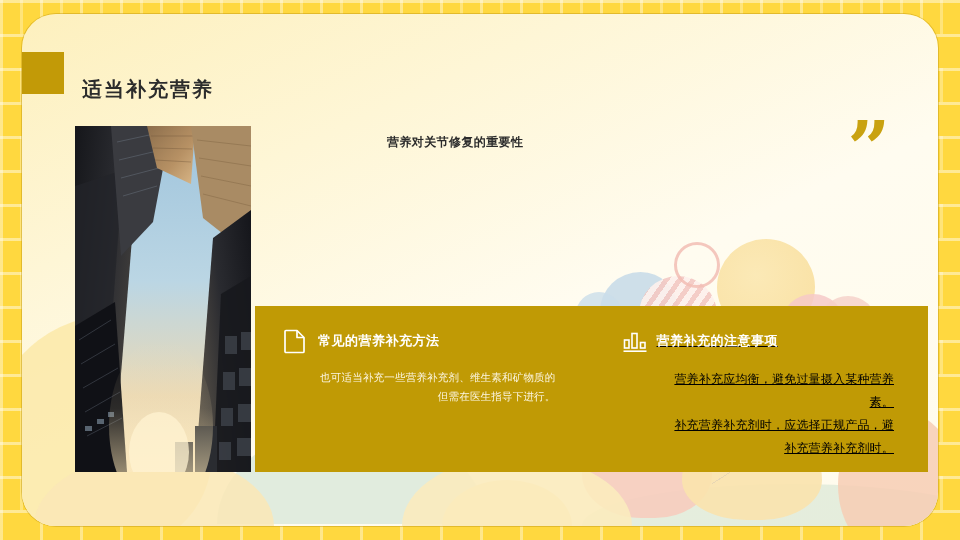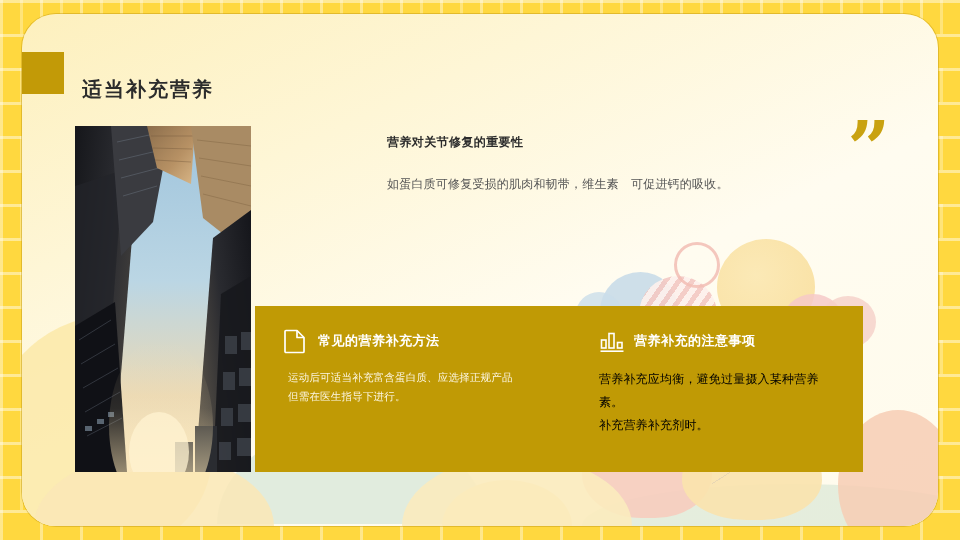--- a/index.html
+++ b/index.html
@@ -219,31 +219,32 @@
     font-family: "DejaVu Serif", "Liberation Serif", serif;
     font-size: 74px; font-weight: 700;
     color: #C9A210; line-height: 54px;
     user-select: none;
   }
 
   
   .gold-card {
     position: absolute;
     left: 233px; top: 292px;
-    width: 608px; height: 166px;
+    width: 673px; height: 166px;
     background: #C09A05;
     display: flex;
     z-index: 5;
+    text-align: right;
   }
   .card-col {
     flex: 1 1 0;
     padding: 22px 26px 0 28px;
     min-width: 0;
   }
-  .card-col.right { padding-left: 40px; padding-right: 14px; }
+  .card-col.right { padding-left: 40px; padding-right: 34px; text-decoration: underline; }
 
   .card-head {
     display: flex; align-items: center; gap: 11px;
     margin-bottom: 14px;
   }
   .card-icon { width: 24px; height: 26px; flex: none; }
   .card-icon svg { display: block; }
   .card-title {
     font-size: 13px; font-weight: 700;
     color: #FFFFFF; letter-spacing: .5px;
@@ -381,58 +382,58 @@
           <rect x="100" y="316" width="18" height="30"></rect>
         </g>
 
         <ellipse cx="86" cy="300" rx="52" ry="88" fill="url(#glow)"></ellipse>
         <ellipse cx="84" cy="326" rx="30" ry="40" fill="#FFF3D2" opacity="0.75"></ellipse>
       </svg>
     </div>
 
     <div class="intro">
       <div class="intro-heading">营养对关节修复的重要性</div>
-      <div class="intro-line">如蛋白质可修复受损的肌肉和韧带，维生素　可促进钙的吸收。</div>
     </div>
 
     <div class="quote-mark">”</div>
 
     <div class="gold-card">
 
       <div class="card-col left">
         <div class="card-head">
           <span class="card-icon">
             <svg width="24" height="26" viewBox="0 0 24 26" fill="none">
               <path d="M3 2.5h11l7 7v14a1 1 0 0 1-1 1H3a1 1 0 0 1-1-1V3.5a1 1 0 0 1 1-1z" stroke="#FFFFFF" stroke-width="1.7" stroke-linejoin="round"></path>
               <path d="M14 2.5v7h7" stroke="#FFFFFF" stroke-width="1.7" stroke-linejoin="round"></path>
             </svg>
           </span>
           <span class="card-title">常见的营养补充方法</span>
         </div>
         <div class="card-body">
-          <div class="card-line">运动后可适当补充富含蛋白质、应选择正规产品</div>
+          <div class="card-line">也可适当补充一些营养补充剂、维生素和矿物质的</div>
           <div class="card-line">但需在医生指导下进行。</div>
         </div>
       </div>
 
       <div class="card-col right">
         <div class="card-head">
           <span class="card-icon">
             <svg width="26" height="26" viewBox="0 0 26 26" fill="none">
               <rect x="2.5" y="12" width="4.5" height="8" stroke="#FFFFFF" stroke-width="1.6"></rect>
               <rect x="10" y="5.5" width="5" height="14.5" stroke="#FFFFFF" stroke-width="1.6"></rect>
               <rect x="18.5" y="14.5" width="4.5" height="5.5" stroke="#FFFFFF" stroke-width="1.6"></rect>
               <line x1="1.5" y1="23.2" x2="24.5" y2="23.2" stroke="#FFFFFF" stroke-width="1.6"></line>
             </svg>
           </span>
           <span class="card-title">营养补充的注意事项</span>
         </div>
         <div class="card-body">
           <div class="card-line">营养补充应均衡，避免过量摄入某种营养</div>
           <div class="card-line">素。</div>
+          <div class="card-line">补充营养补充剂时，应选择正规产品，避</div>
           <div class="card-line">补充营养补充剂时。</div>
         </div>
       </div>
 
     </div>
 
   </div>
 </div>
 
 </body></html>

